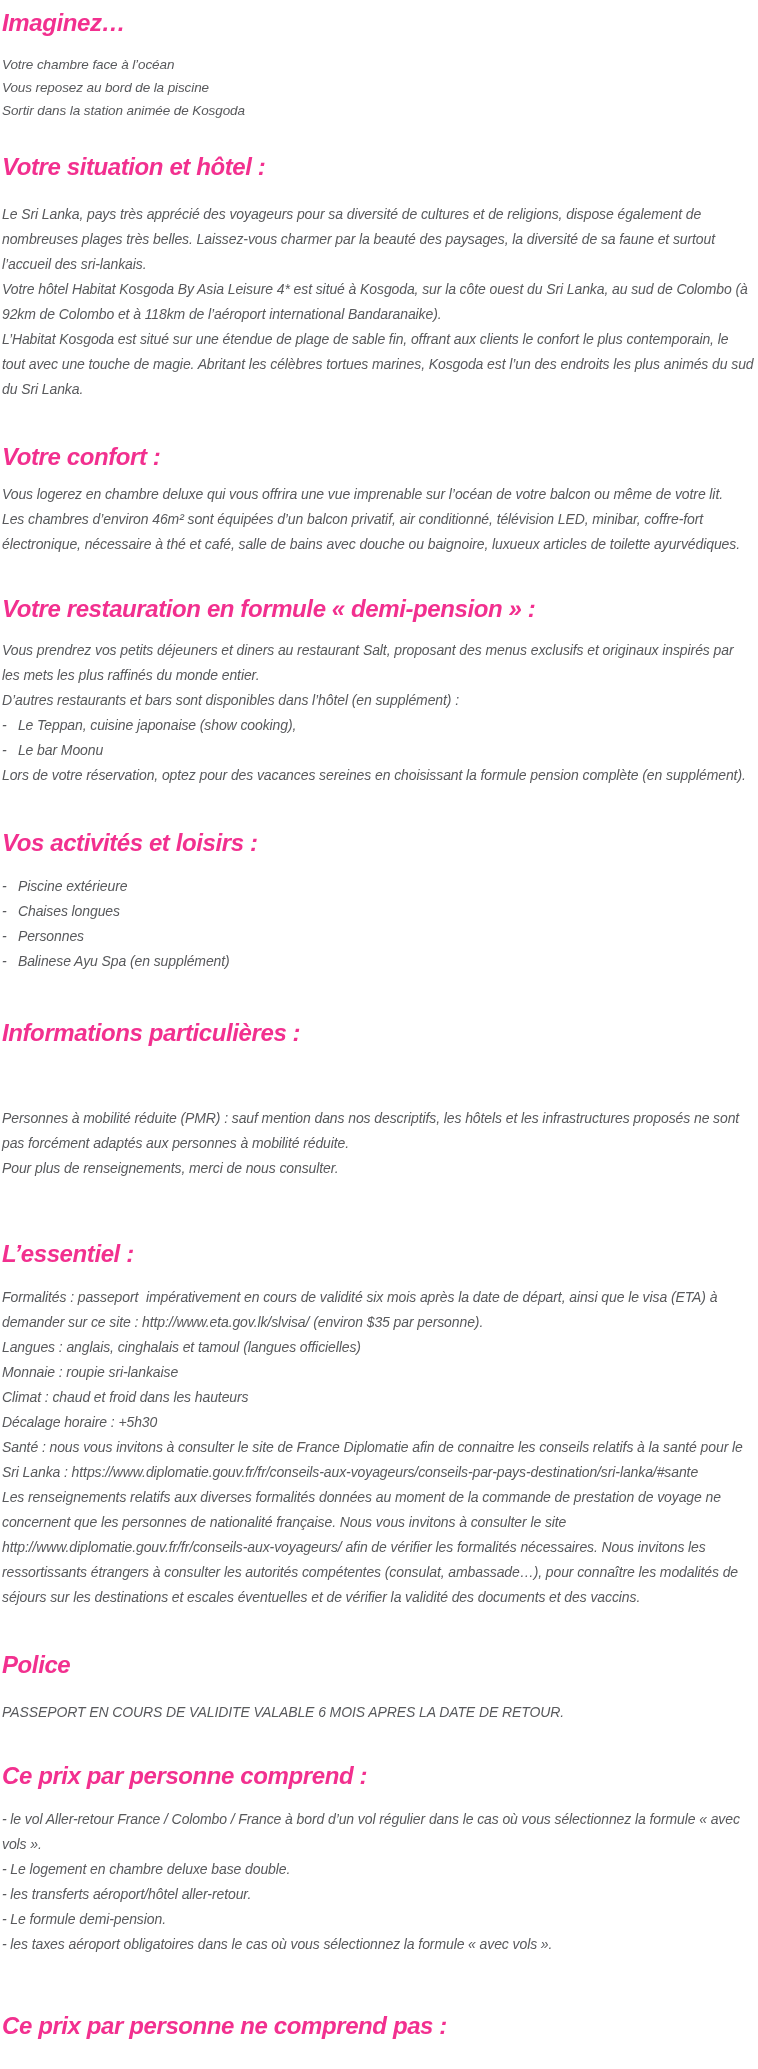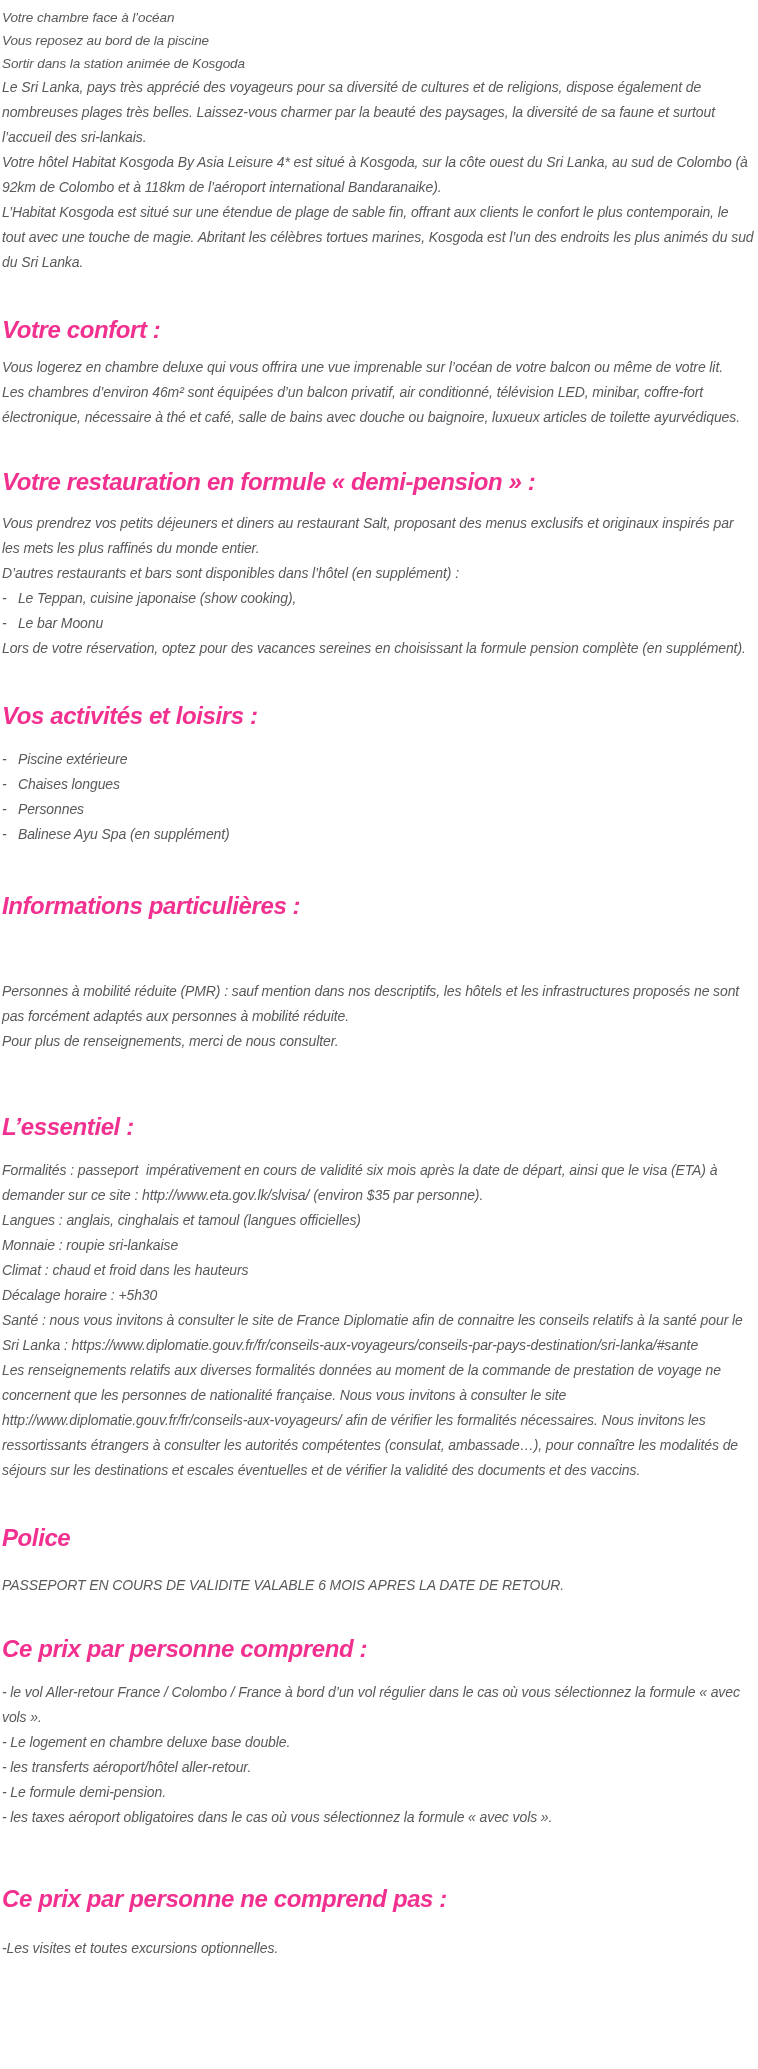--- a/index.html
+++ b/index.html
@@ -46,26 +46,28 @@
   .h-infos      { margin: 44px 0 58px 0; }
   .h-essentiel  { margin: 58px 0 16px 0; }
   .h-police     { margin: 40px 0 20px 0; }
   .h-comprend   { margin: 36px 0 16px 0; }
   .h-necomprend { margin: 54px 0 22px 0; }
 </style>
 </head>
 <body>
 
 <section>
+  <h1 class="h h-imaginez">Imaginez…</h1>
   <p class="p p-sm">Votre chambre face à l’océan</p>
   <p class="p p-sm">Vous reposez au bord de la piscine</p>
   <p class="p p-sm">Sortir dans la station animée de Kosgoda</p>
 </section>
 
 <section>
+  <h2 class="h h-situation">Votre situation et hôtel :</h2>
   <p class="p">Le Sri Lanka, pays très apprécié des voyageurs pour sa diversité de cultures et de religions, dispose également de nombreuses plages très belles. Laissez-vous charmer par la beauté des paysages, la diversité de sa faune et surtout l’accueil des sri-lankais.</p>
   <p class="p">Votre hôtel Habitat Kosgoda By Asia Leisure 4* est situé à Kosgoda, sur la côte ouest du Sri Lanka, au sud de Colombo (à 92km de Colombo et à 118km de l’aéroport international Bandaranaike).</p>
   <p class="p">L’Habitat Kosgoda est situé sur une étendue de plage de sable fin, offrant aux clients le confort le plus contemporain, le tout avec une touche de magie. Abritant les célèbres tortues marines, Kosgoda est l’un des endroits les plus animés du sud du Sri Lanka.</p>
 </section>
 
 <section>
   <h2 class="h h-confort">Votre confort :</h2>
   <p class="p">Vous logerez en chambre deluxe qui vous offrira une vue imprenable sur l’océan de votre balcon ou même de votre lit.</p>
   <p class="p">Les chambres d’environ 46m² sont équipées d’un balcon privatif, air conditionné, télévision LED, minibar, coffre-fort électronique, nécessaire à thé et café, salle de bains avec douche ou baignoire, luxueux articles de toilette ayurvédiques.</p>
 </section>

